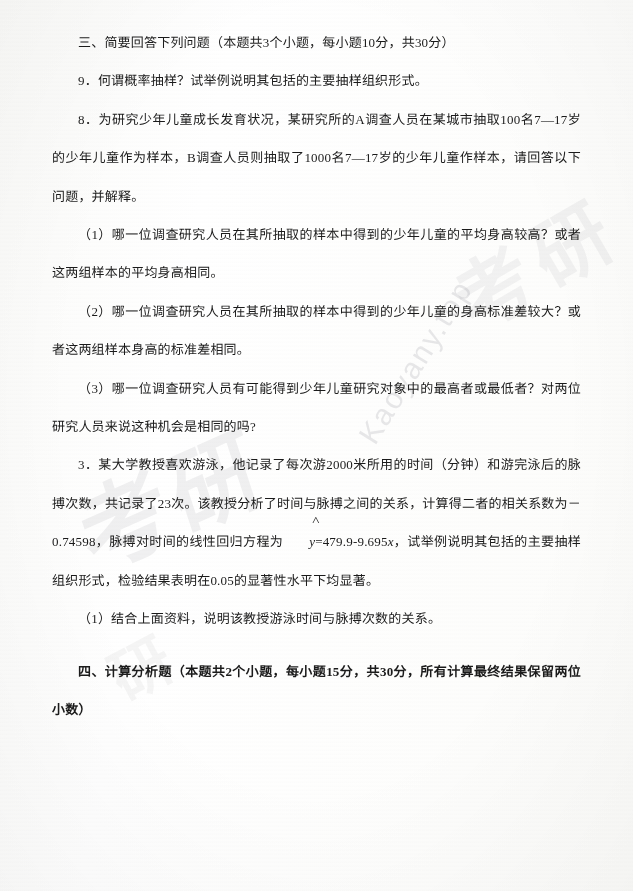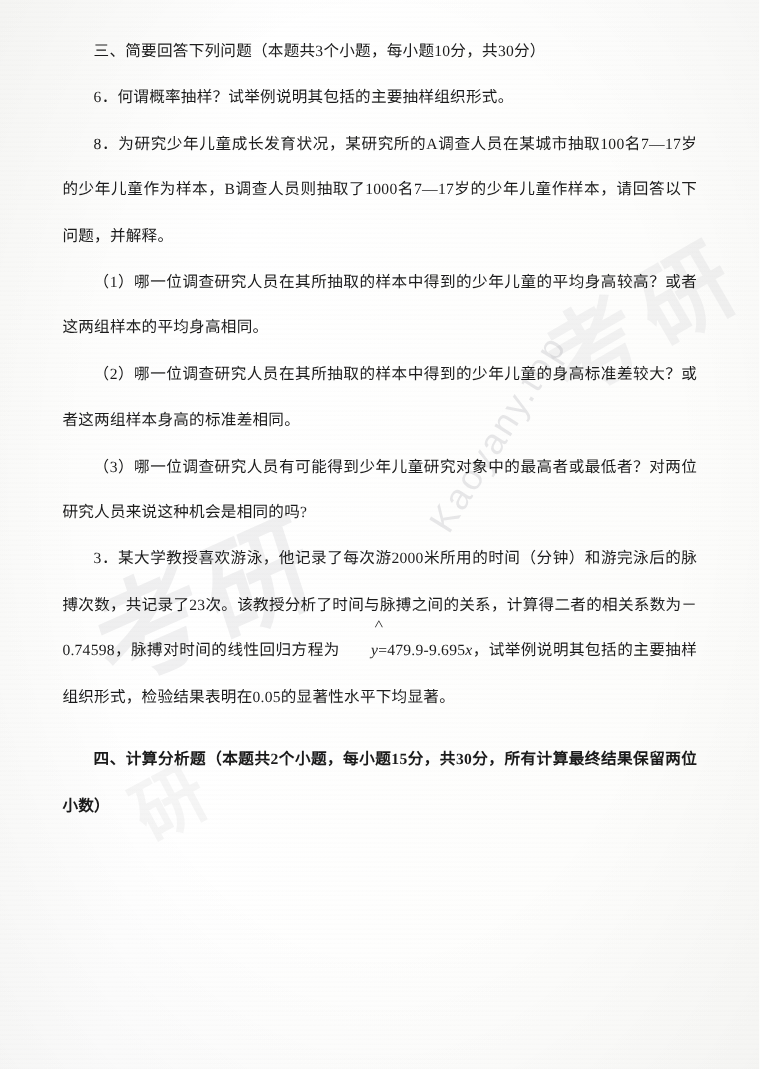--- a/index.html
+++ b/index.html
@@ -179,31 +179,32 @@
 
   <div class="wm-url">Kaoyany.top</div>
   <div class="wm-seal">考研</div>
   <div class="wm-seal2">考研</div>
   <div class="wm-seal3">研</div>
 
   <div class="content">
 
     <p class="sec-head indent2">三、简要回答下列问题（本题共3个小题，每小题10分，共30分）</p>
 
-    <p class="indent2">6．何谓概率抽样？试举例说明其包括的主要抽样组织形式。</p>
+    <p class="indent2">9．何谓概率抽样？试举例说明其包括的主要抽样组织形式。</p>
 
     <p class="indent2">8．为研究少年儿童成长发育状况，某研究所的A调查人员在某城市抽取100名7—17岁的少年儿童作为样本，B调查人员则抽取了1000名7—17岁的少年儿童作样本，请回答以下问题，并解释。</p>
 
     <p class="sub">（1）哪一位调查研究人员在其所抽取的样本中得到的少年儿童的平均身高较高？或者这两组样本的平均身高相同。</p>
 
     <p class="sub">（2）哪一位调查研究人员在其所抽取的样本中得到的少年儿童的身高标准差较大？或者这两组样本身高的标准差相同。</p>
 
     <p class="sub">（3）哪一位调查研究人员有可能得到少年儿童研究对象中的最高者或最低者？对两位研究人员来说这种机会是相同的吗?</p>
 
     <p class="indent2"><span>3．某大学教授喜欢游泳，他记录了每次游2000米所用的时间（分钟）和游完泳后的脉搏次数，共记录了23次。该教授分析了时间与脉搏之间的关系，计算得二者的相关系数为－0.74598，脉搏对时间的线性回归方程为</span><span class="math"><i class="hat">y</i><span class="num">=479.9-9.695</span><i>x</i></span><span>，试举例说明其包括的主要抽样组织形式，检验结果表明在0.05的显著性水平下均显著。</span></p>
 
 
+    <p class="sub">（1）结合上面资料，说明该教授游泳时间与脉搏次数的关系。</p>
 
 
     <p class="sec-head-bold indent2">四、计算分析题（本题共2个小题，每小题15分，共30分，所有计算最终结果保留两位小数）</p>
 
   </div>
 </div>
 
 </body></html>

